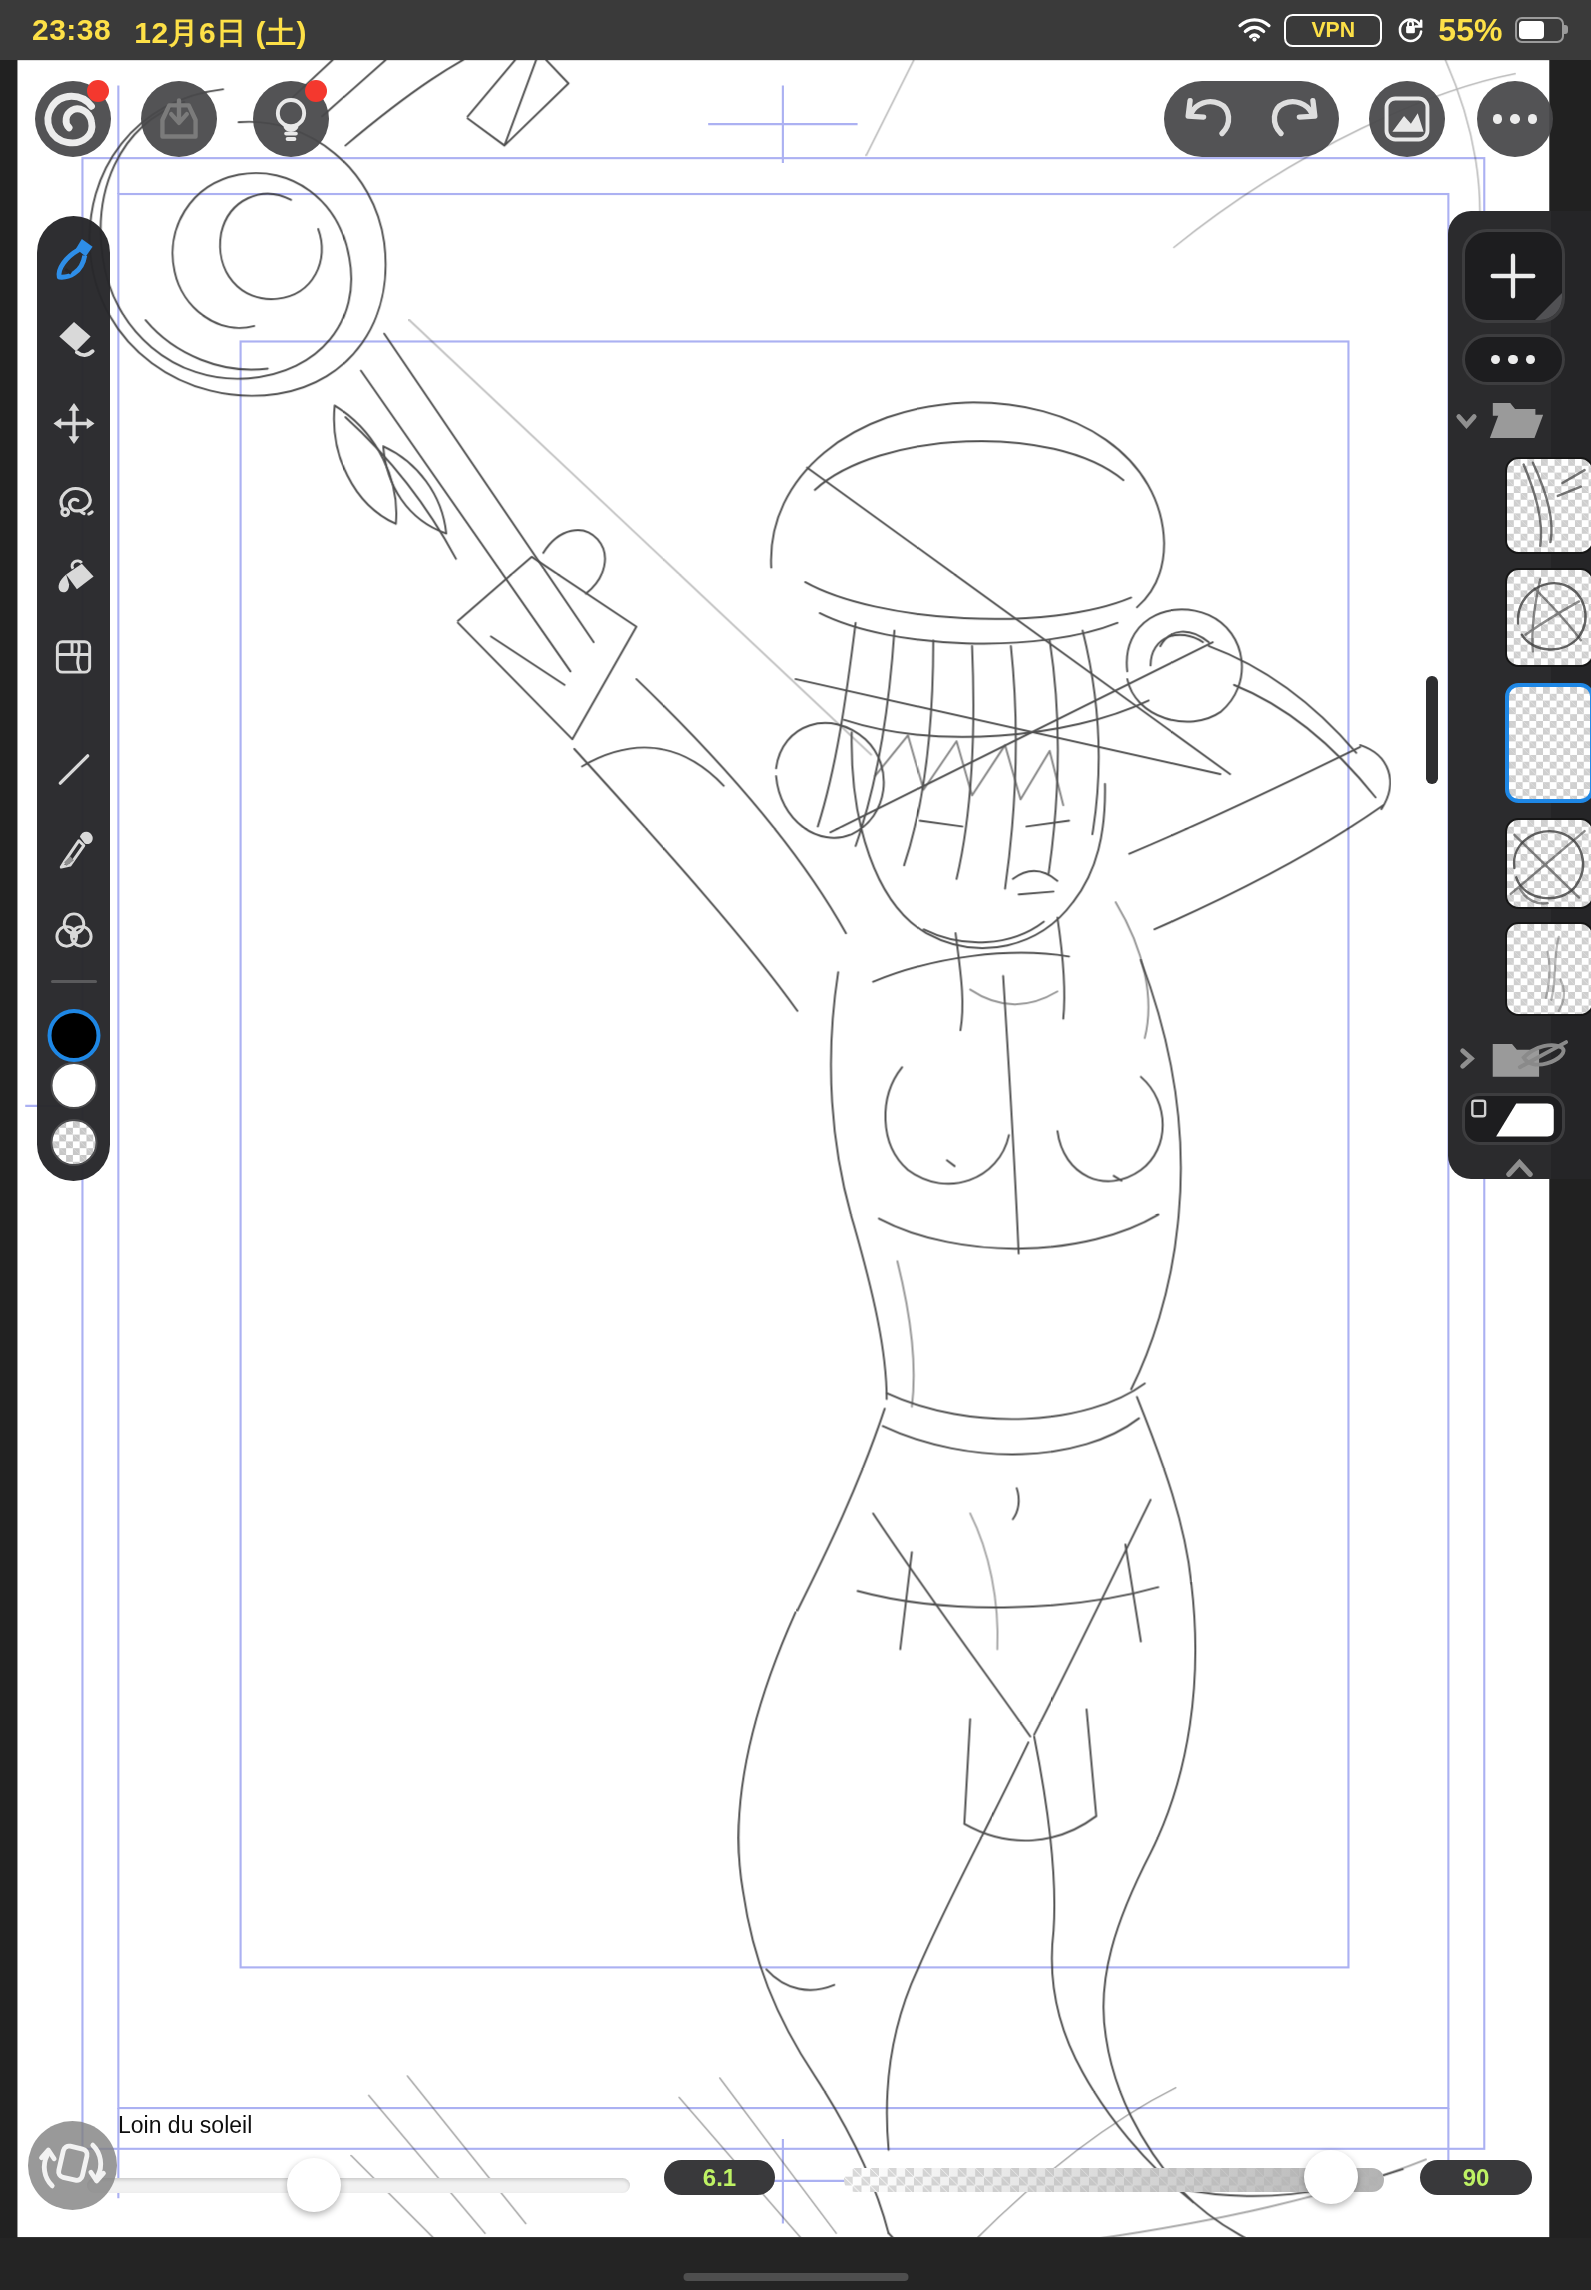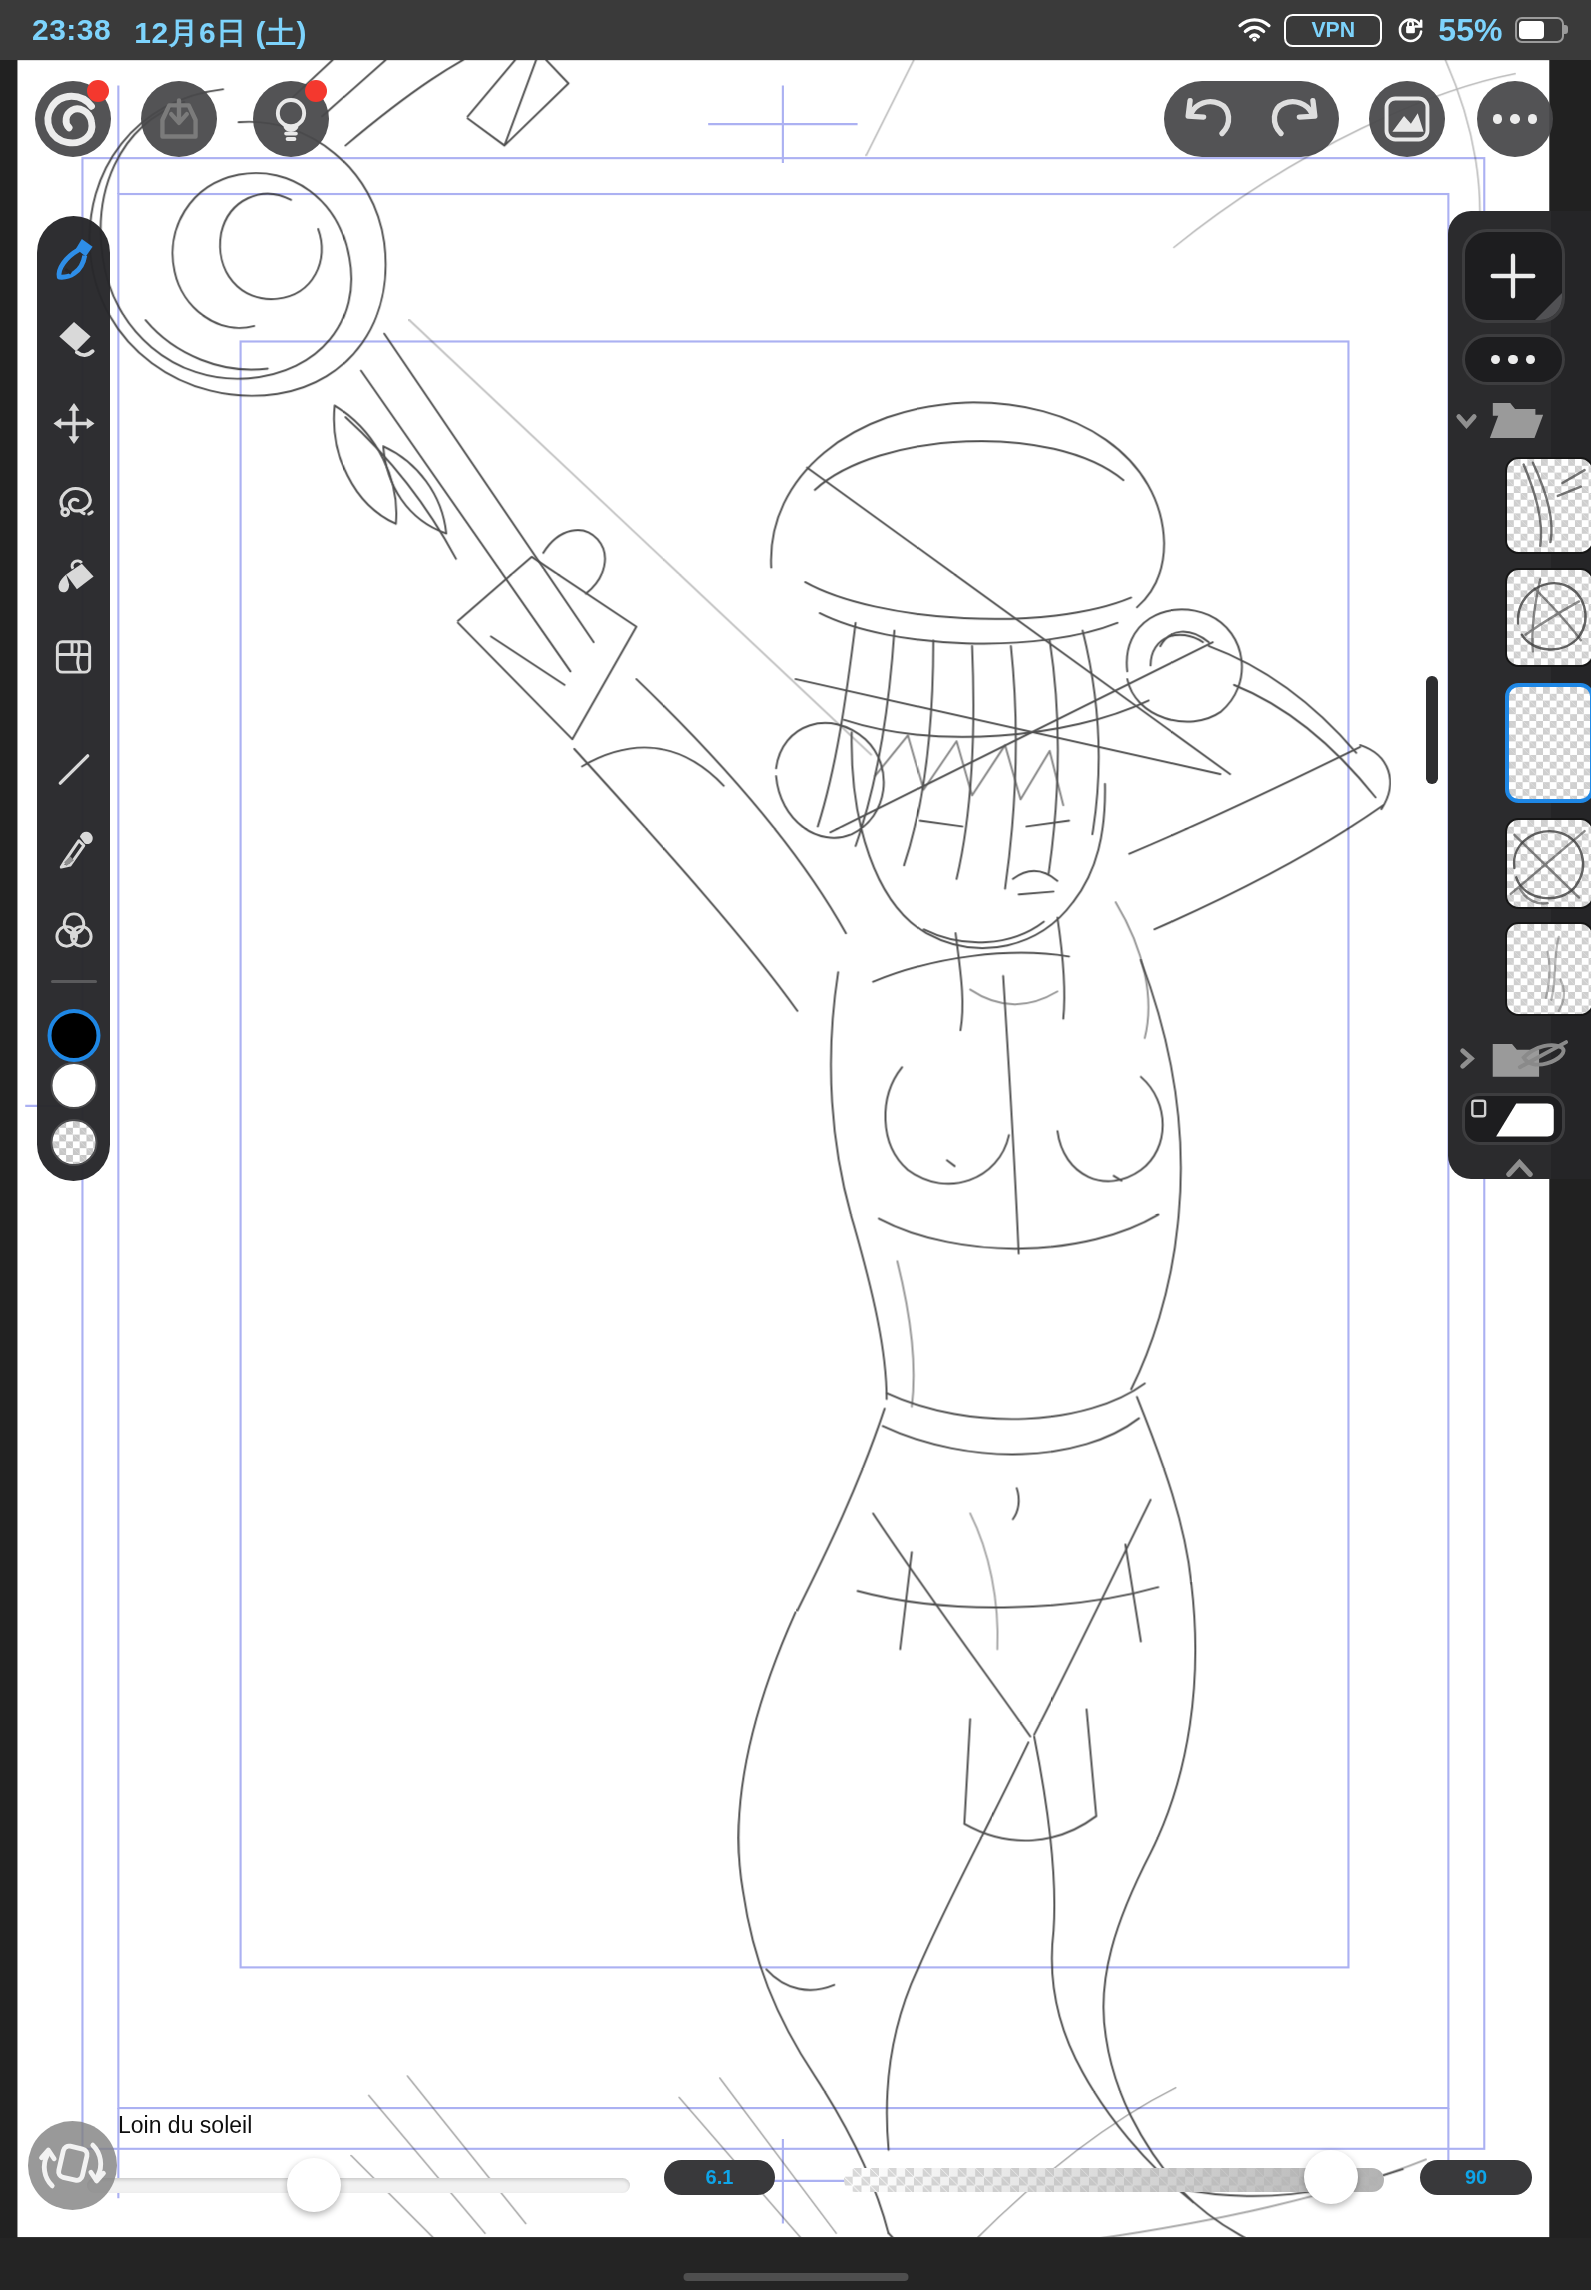--- a/index.html
+++ b/index.html
@@ -1,19 +1,19 @@
 <!DOCTYPE html>
 <html><head>
 <meta charset="utf-8">
 <style>
   html,body{margin:0;padding:0;background:#111;}
   .screen{position:relative;width:1591px;height:2290px;background:#212121;overflow:hidden;
           font-family:"Liberation Sans",sans-serif;-webkit-font-smoothing:antialiased;}
   
-  .statusbar{position:absolute;left:0;top:0;width:100%;height:60px;background:#3a3a3a;color:#7dd3fc;z-index:20;}
+  .statusbar{position:absolute;left:0;top:0;width:100%;height:60px;background:#3a3a3a;color:#fde047;z-index:20;}
   .sb-left{position:absolute;left:32px;top:12.6px;display:flex;gap:23px;font-size:30px;font-weight:600;letter-spacing:0.5px;}
   .sb-right{position:absolute;right:27px;top:0;height:60px;display:flex;align-items:center;gap:12.6px;}
   .vpn-badge{border:2.9px solid #fff;border-radius:8.7px;padding:0 25px;font-size:21.3px;font-weight:700;line-height:29px;}
   .sb-pct{font-size:32px;font-weight:700;}
   .battery{position:relative;width:45px;height:22px;border:2.4px solid #9b9b9b;border-radius:6.8px;}
   .battery .fill{position:absolute;left:1.9px;top:1.9px;bottom:1.9px;width:55%;background:#fff;border-radius:3.9px;}
   .battery .nub{position:absolute;right:-5.8px;top:5.8px;width:3.4px;height:9.7px;background:#9b9b9b;border-radius:0 2.9px 2.9px 0;}
   
   .sketch-layer{position:absolute;inset:0;z-index:1;}
   
@@ -66,22 +66,22 @@
           box-shadow:inset 0 1.9px 3.9px rgba(0,0,0,.16);z-index:22;}
   .track2{position:absolute;left:844px;top:2168px;width:540px;height:24px;border-radius:12.6px;background-color:#fff;
     background-image:linear-gradient(45deg,#d9d9d9 25%,transparent 25%,transparent 75%,#d9d9d9 75%),
                      linear-gradient(45deg,#d9d9d9 25%,transparent 25%,transparent 75%,#d9d9d9 75%);
     background-size:17.5px 17.5px;background-position:0 0,8.7px 8.7px;z-index:22;overflow:hidden;}
   .track2::after{content:"";position:absolute;inset:0;background:linear-gradient(to right,rgba(175,175,175,0),rgba(175,175,175,.95));}
   .knob{position:absolute;width:54px;height:54px;border-radius:50%;background:#fff;z-index:23;
         box-shadow:0 2.9px 7.8px rgba(0,0,0,.3);}
   .knob1{left:287px;top:2158px;}
   .knob2{left:1304px;top:2150px;}
-  .value-pill{position:absolute;top:2160px;height:35px;border-radius:17.5px;background:#39393b;color:#0ea5e9;z-index:24;
-              display:flex;align-items:center;justify-content:center;font-size:20px;font-weight:700;}
+  .value-pill{position:absolute;top:2160px;height:35px;border-radius:17.5px;background:#39393b;color:#bef264;z-index:24;
+              display:flex;align-items:center;justify-content:center;font-size:24px;font-weight:700;}
   .pill-size{left:664px;width:111px;}
   .pill-opacity{left:1420px;width:112px;}
   
   .bottom-strip{position:absolute;left:0;bottom:0;width:100%;height:52px;background:#242424;z-index:19;}
   .home-indicator{position:absolute;left:50%;transform:translateX(-50%);bottom:8.7px;width:225px;height:8.7px;border-radius:4.9px;background:#4e4e4e;}
 </style>
 </head>
 <body>
 
 <div class="screen">

